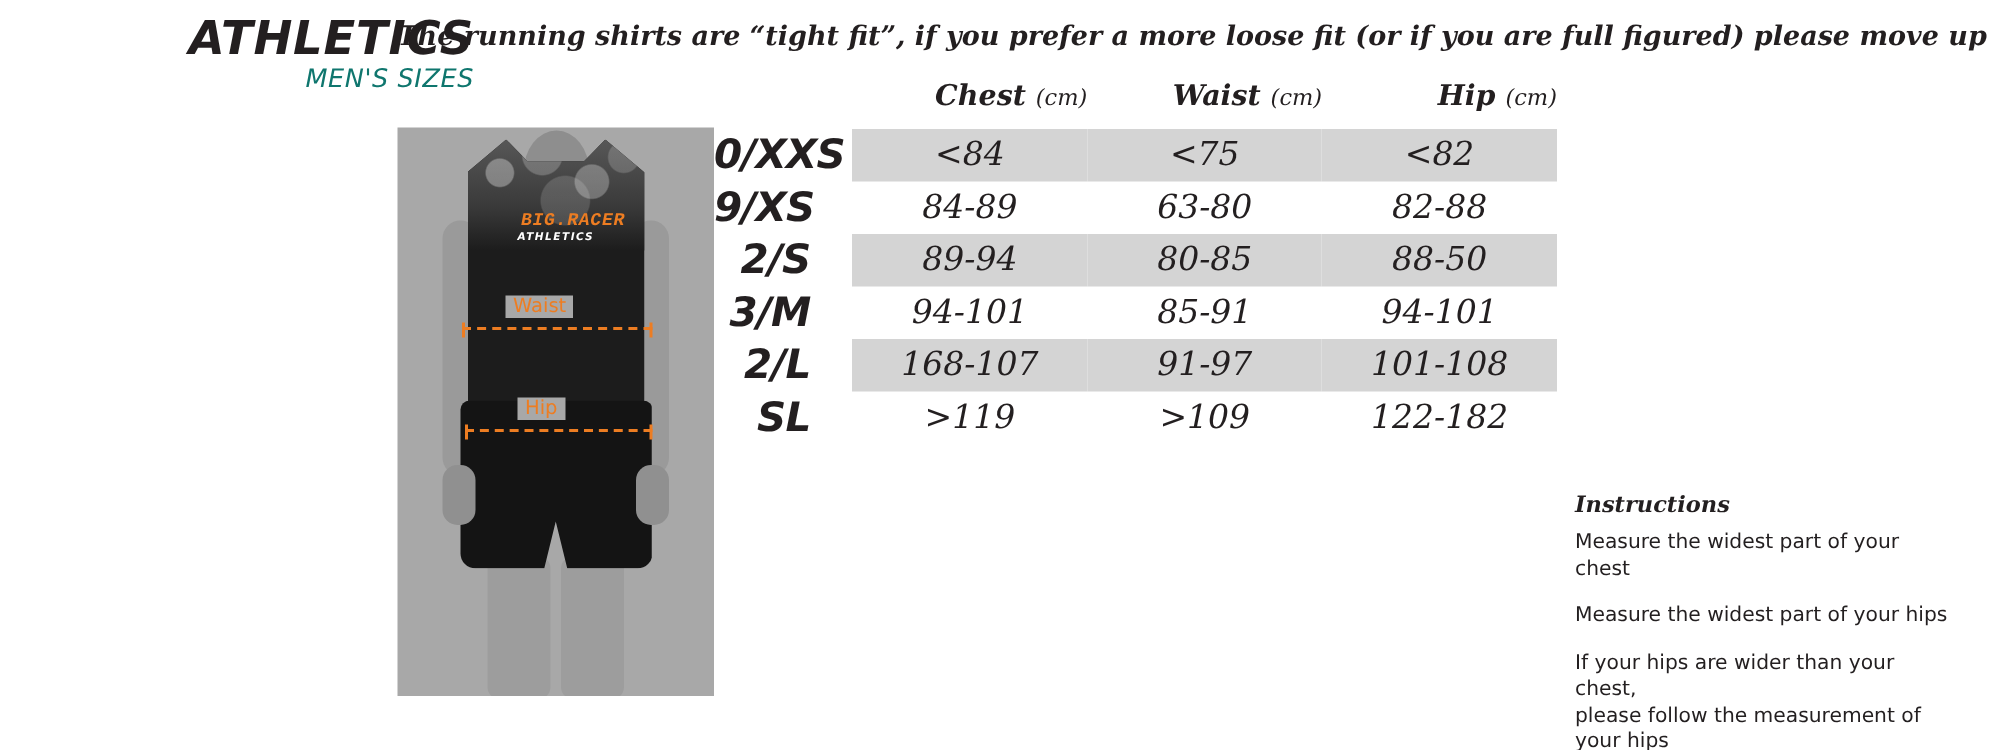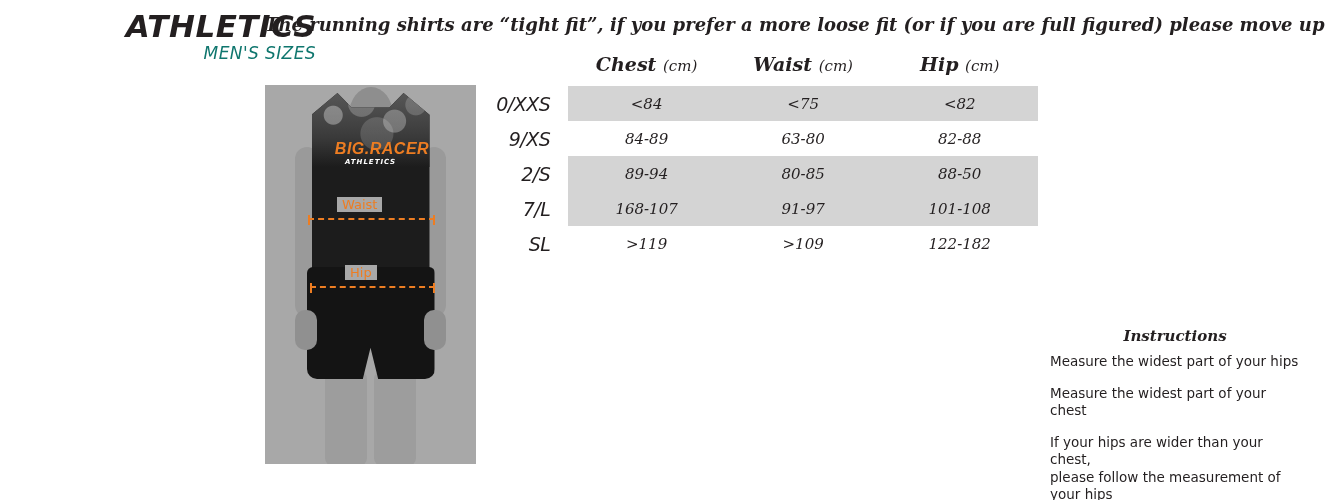--- a/index.html
+++ b/index.html
@@ -145,24 +145,24 @@
   }
   .fig-logo {
     position: absolute;
     left: 50%;
     top: 56px;
     transform: translateX(-50%);
     text-align: center;
     width: 100%;
   }
   .fig-logo .l1 {
-    font-family: Liberation Sans, sans-serif;
-    font-weight: bold;
-    font-style: italic;
-    font-size: 16px;
+    font-family: Liberation Mono, monospace;
+    font-weight: bold;
+    font-style: italic;
+    font-size: 12px;
     color: #ed7d22;
     letter-spacing: 0.5px;
     line-height: 1;
     margin-left: 23px;
   }
   .fig-logo .l2 {
     font-family: "DejaVu Sans", sans-serif;
     font-weight: bold;
     font-style: italic;
     font-size: 7px;
@@ -230,64 +230,63 @@
   }
   .size-table col.c-size { width: 92px; }
   .size-table col.c-val  { width: 156px; }
   .size-table th {
     font-family: "DejaVu Serif", serif;
     font-style: italic;
     font-weight: bold;
     font-size: 19px;
     color: #231f20;
     padding: 0 0 11px 0;
-    text-align: center;
+    text-align: right;
     vertical-align: bottom;
   }
   .size-table th .unit {
     font-weight: normal;
     font-size: 15px;
   }
   .size-table th.size-head { text-align: right; }
   .size-table td {
     font-family: "DejaVu Serif", serif;
     font-style: italic;
-    font-size: 15px;
+    font-size: 22px;
     color: #231f20;
     text-align: center;
     height: 35px;
     padding: 0;
   }
   .size-table td.size-cell {
     font-family: "DejaVu Sans", sans-serif;
     font-style: italic;
-    font-weight: normal;
-    font-size: 19px;
+    font-weight: bold;
+    font-size: 27px;
     text-align: right;
-    padding-right: 18px;
+    padding-right: 28px;
     background: #ffffff !important;
     letter-spacing: -0.5px;
   }
   .size-table tr.shade td { background: #d4d4d4; }
 
   
   .instructions {
     position: absolute;
     left: 1050px;
     top: 327px;
     width: 250px;
   }
   .instructions h4 {
     margin: 0 0 8px 0;
     font-family: "DejaVu Serif", serif;
     font-style: italic;
     font-weight: bold;
     font-size: 15px;
     color: #231f20;
-    text-align: center;
   }
   .instructions p {
     margin: 0 0 14px 0;
     font-family: "DejaVu Sans", sans-serif;
     font-size: 13.5px;
     line-height: 1.3;
     color: #231f20;
   }
   .instructions p:last-child { margin-bottom: 0; }
 </style>
@@ -370,35 +369,41 @@
         <td>84-89</td>
         <td>63-80</td>
         <td>82-88</td>
       </tr>
       <tr class="shade">
         <td class="size-cell">2/S</td>
         <td>89-94</td>
         <td>80-85</td>
         <td>88-50</td>
       </tr>
+      <tr>
+        <td class="size-cell">3/M</td>
+        <td>94-101</td>
+        <td>85-91</td>
+        <td>94-101</td>
+      </tr>
       <tr class="shade">
-        <td class="size-cell">7/L</td>
+        <td class="size-cell">2/L</td>
         <td>168-107</td>
         <td>91-97</td>
         <td>101-108</td>
       </tr>
       <tr>
         <td class="size-cell">SL</td>
         <td>&gt;119</td>
         <td>&gt;109</td>
         <td>122-182</td>
       </tr>
     </tbody>
   </table>
 </div>
 
 <div class="instructions">
   <h4>Instructions</h4>
+  <p>Measure the widest part of your chest</p>
   <p>Measure the widest part of your hips</p>
-  <p>Measure the widest part of your chest</p>
   <p>If your hips are wider than your chest,<br>please follow the measurement of your hips</p>
 
 </div>
 
 </body></html>

